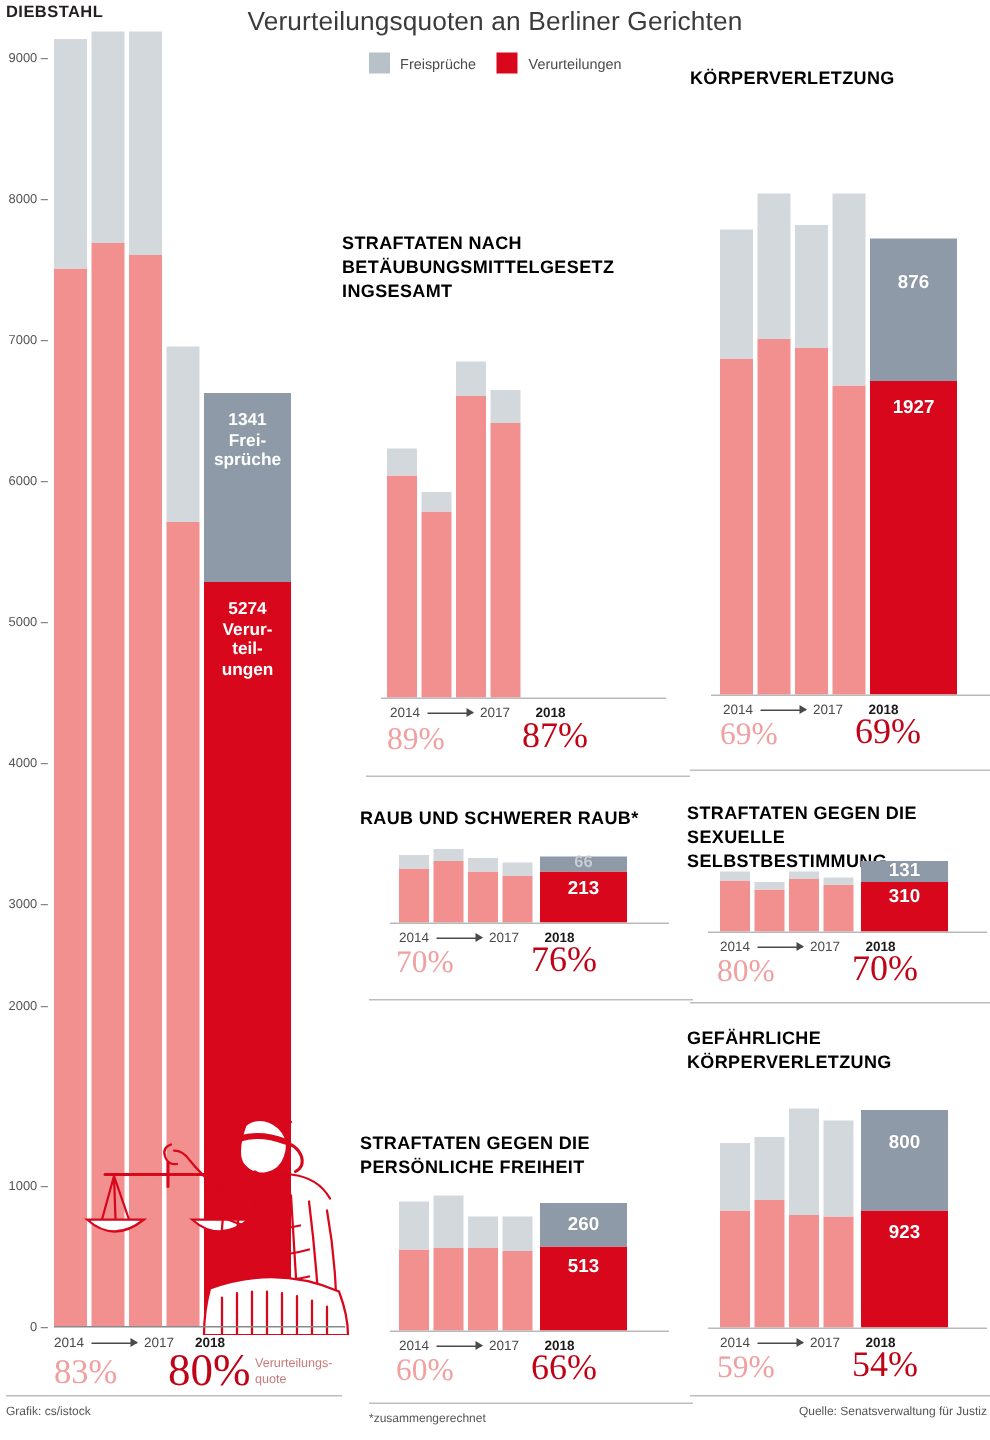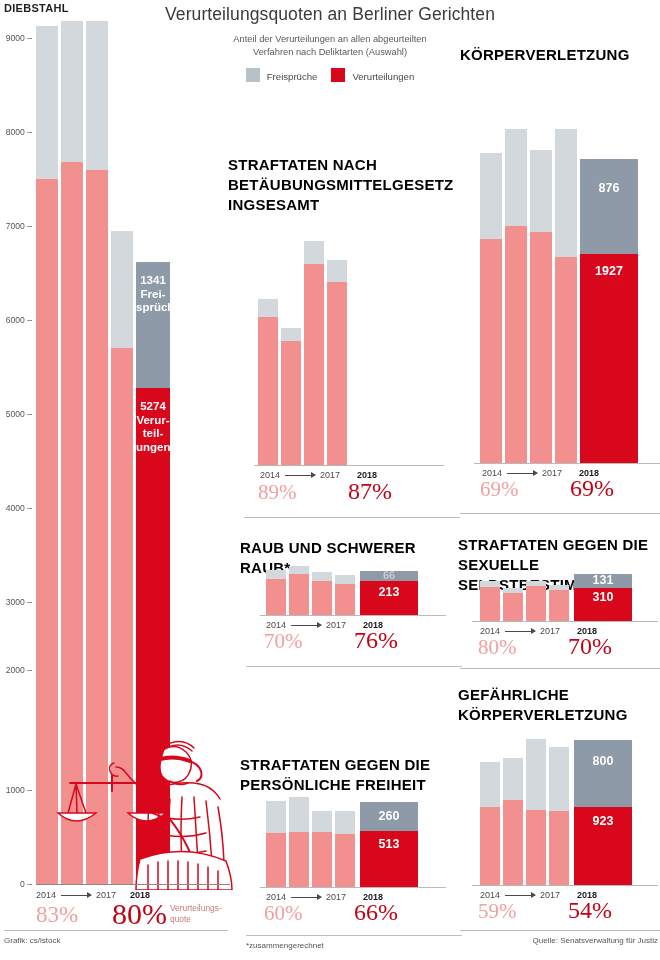--- a/index.html
+++ b/index.html
@@ -29,21 +29,21 @@
   }
   .legend-entry { display: flex; align-items: flex-end; gap: 7px; }
   .swatch { width: 14px; height: 14px; display: block; }
   .sw-grey { background: #b8c0c8; }
   .sw-red  { background: #d8071c; }
   .legend-label { font-size: 9.6px; color: #4a4a4a; }
 
   
   .panel { position: absolute; }
   .panel-title {
-    font-size: 15px; font-weight: bold; letter-spacing: .25px;
+    font-size: 12px; font-weight: bold; letter-spacing: .25px;
     line-height: 1.32; color: #000;
   }
   .plot { position: relative; }
   .bars { position: absolute; left: 0; bottom: 0; width: 100%; height: 100%; }
   .bar { position: absolute; bottom: 0; }
   .seg-free   { position: absolute; left: 0; width: 100%; }
   .seg-conv   { position: absolute; left: 0; width: 100%; bottom: 0; }
   .pale .seg-free { background: #d3d8dd; }
   .pale .seg-conv { background: #f2908f; }
   .hi .seg-free   { background: #8e9aa8; }
@@ -99,24 +99,20 @@
               pointer-events: none; }
 
   
   .footnote { position: absolute; font-size: 8px; color: #555; }
 </style>
 </head>
 <body>
 
 <div id="header">
   <div id="main-title">Verurteilungsquoten an Berliner Gerichten</div>
-  <div id="subtitle">
-    <div>Anteil der Verurteilungen an allen abgeurteilten</div>
-    <div>Verfahren nach Deliktarten  (Auswahl)</div>
-  </div>
   <div id="legend">
     <div class="legend-entry">
       <span class="swatch sw-grey"></span>
       <span class="legend-label">Freisprüche</span>
     </div>
     <div class="legend-entry">
       <span class="swatch sw-red"></span>
       <span class="legend-label">Verurteilungen</span>
     </div>
   </div>
@@ -153,21 +149,21 @@
       <div class="bar pale" style="left:50px; width:22px; height:863px;">
         <div class="seg-conv" style="height:714px;"></div>
         <div class="seg-free" style="top:0; height:149px;"></div>
       </div>
 
       <div class="bar pale" style="left:75px; width:22px; height:653px;">
         <div class="seg-conv" style="height:536px;"></div>
         <div class="seg-free" style="top:0; height:117px;"></div>
       </div>
 
-      <div class="bar hi" style="left:100px; width:34px; height:622px;">
+      <div class="bar hi" style="left:100px; width:58px; height:622px;">
         <div class="seg-conv" style="height:496px;"></div>
         <div class="seg-free" style="top:0; height:126px;"></div>
         <div id="freispruch-lab" style="top:12px;">
           <span>1341</span><br>
           <span>Frei-</span><br>
           <span>sprüche</span>
         </div>
         <div id="verurteil-lab" style="top:138px;">
           <span>5274</span><br>
           <span>Verur-</span><br>

